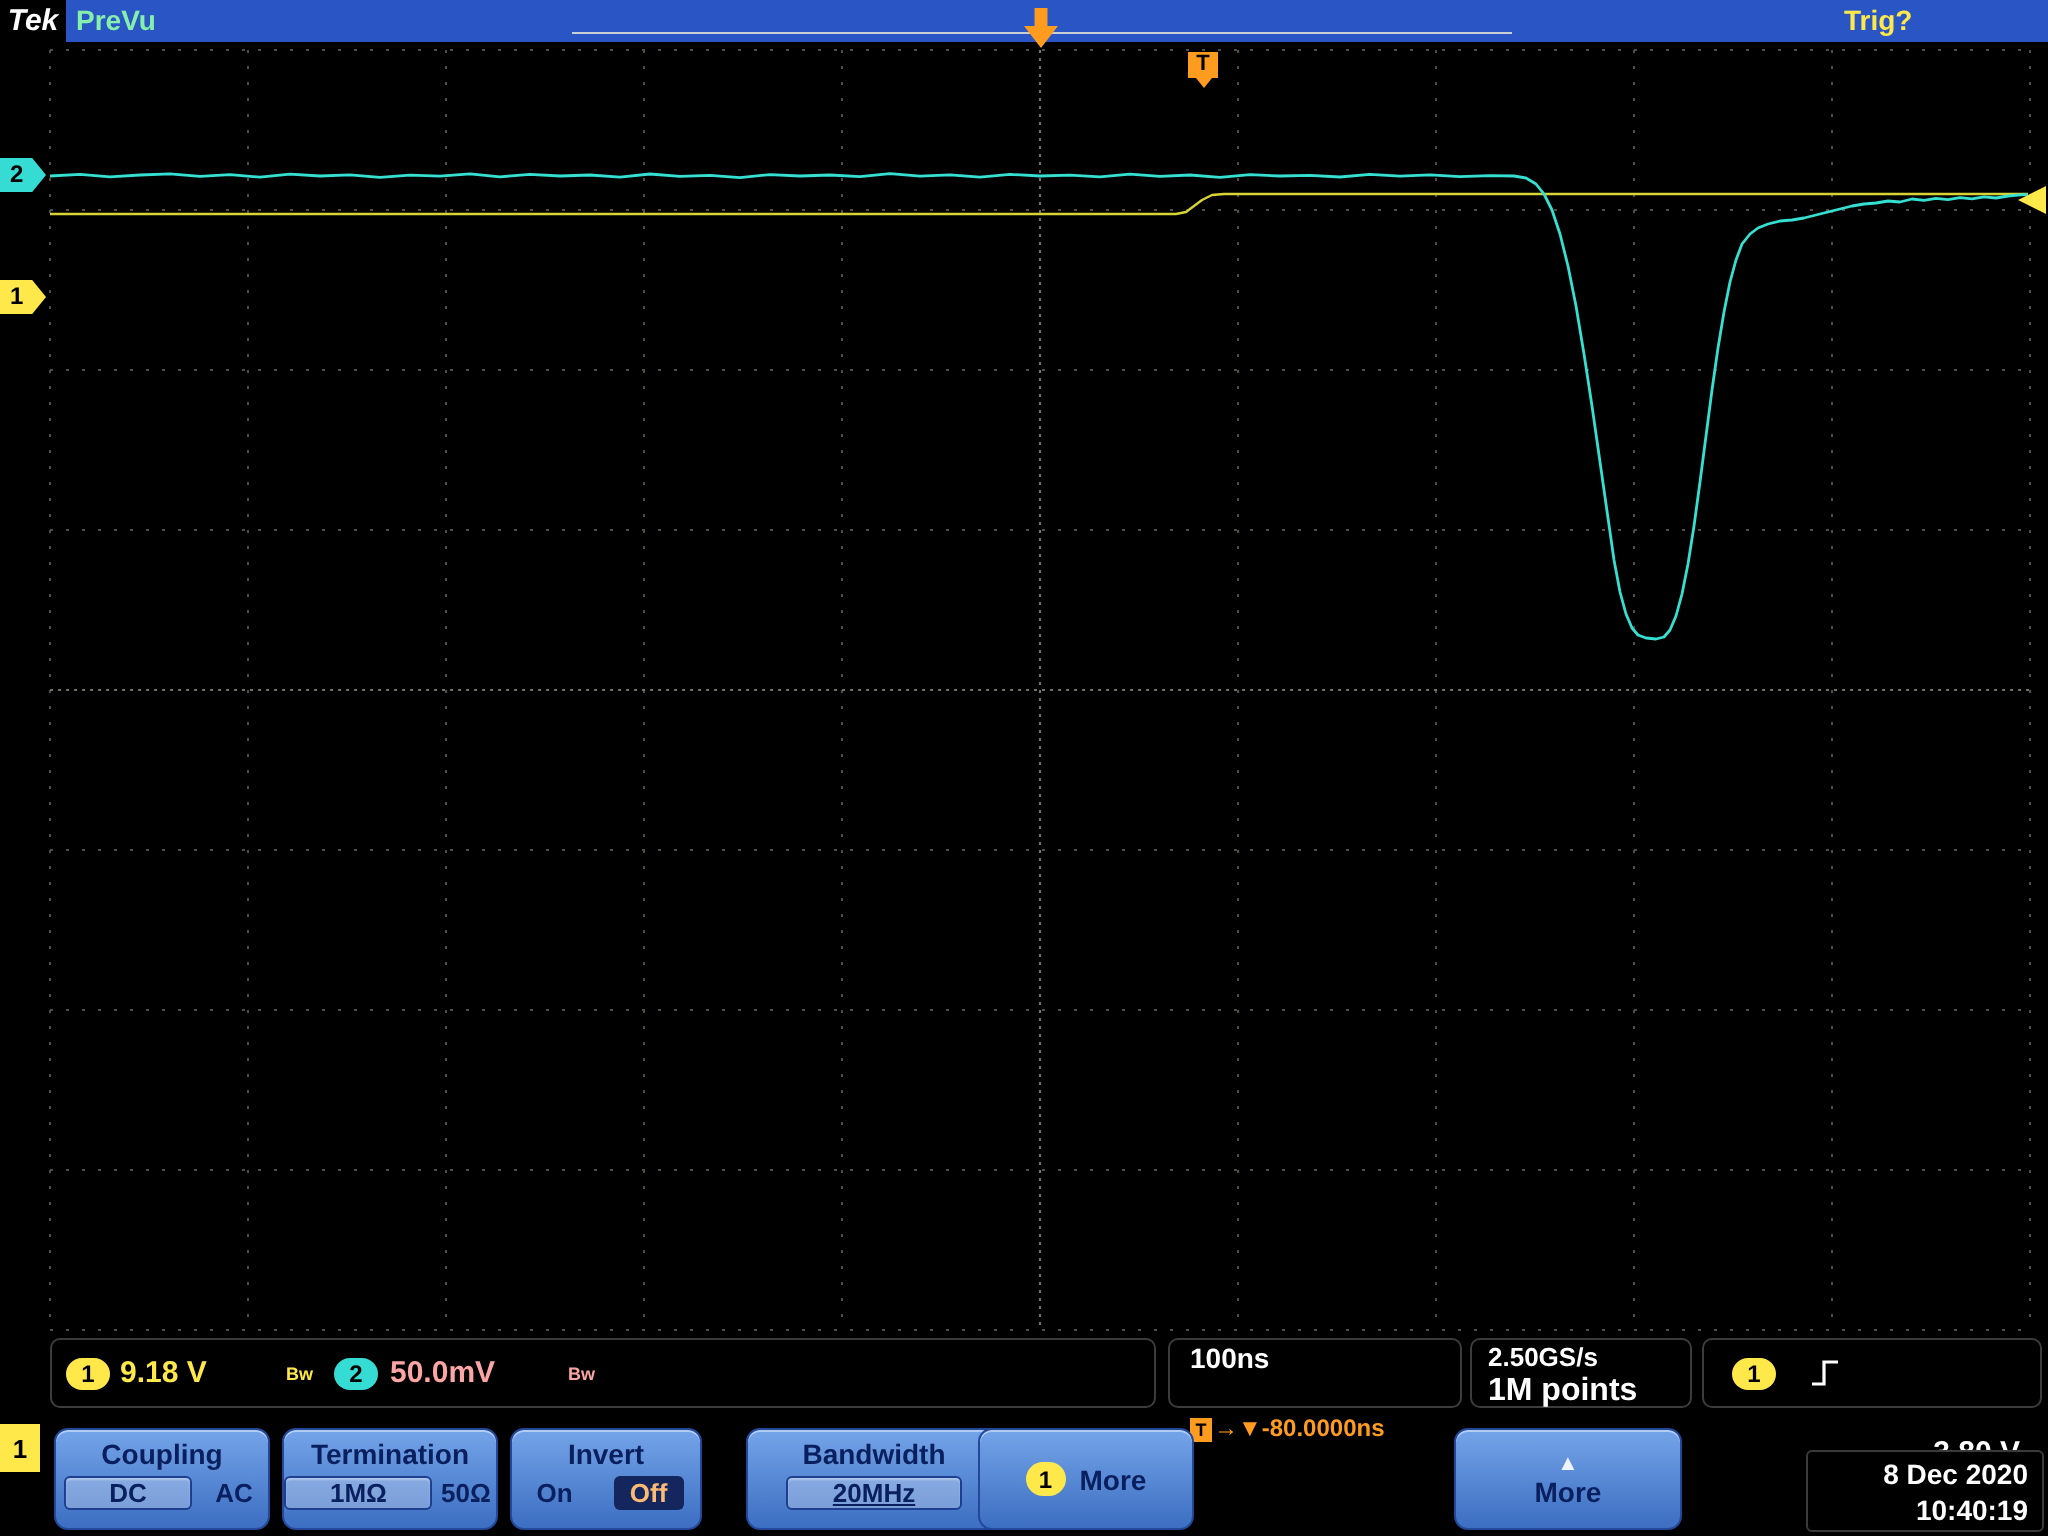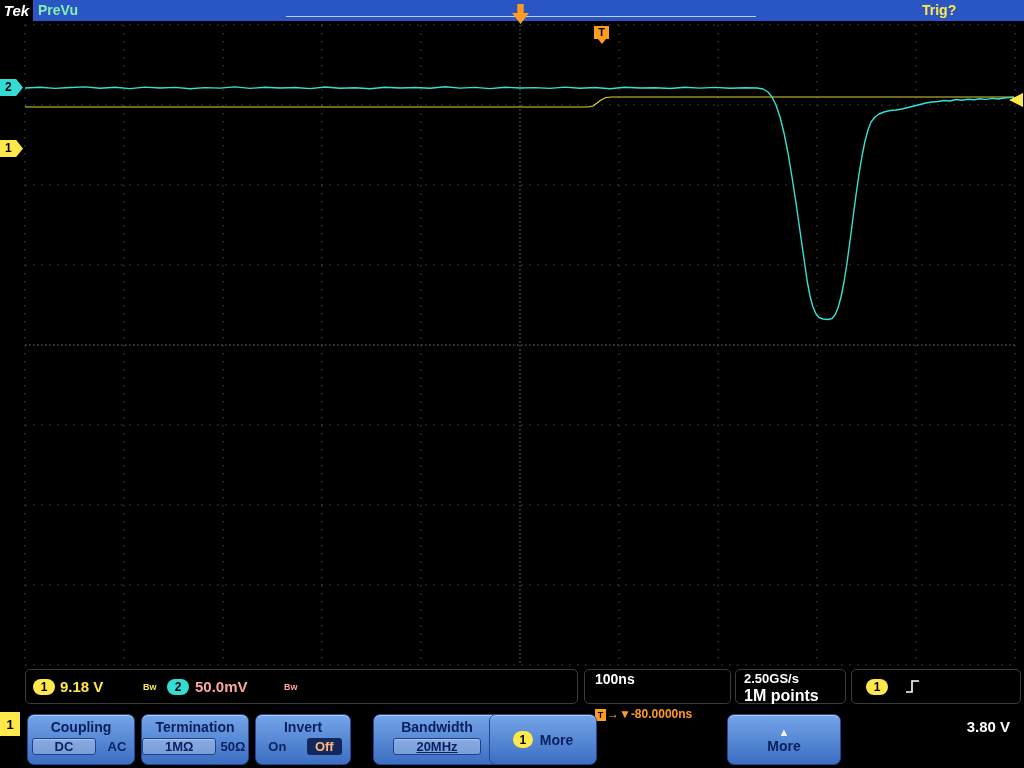--- a/index.html
+++ b/index.html
@@ -192,14 +192,18 @@
     </div>
   </div>
 
   <div class="softkey" style="left:727px;width:114px;">
     <div class="sk-col">
       <span class="more-arrow">▲</span>
       <span style="font-weight:bold;font-size:14px;color:#0a1f5e;">More</span>
     </div>
   </div>
 
+  <div class="datetime">
+    <div>8 Dec 2020</div>
+    <div>10:40:19</div>
+  </div>
 
 </div>
 
 </body></html>

